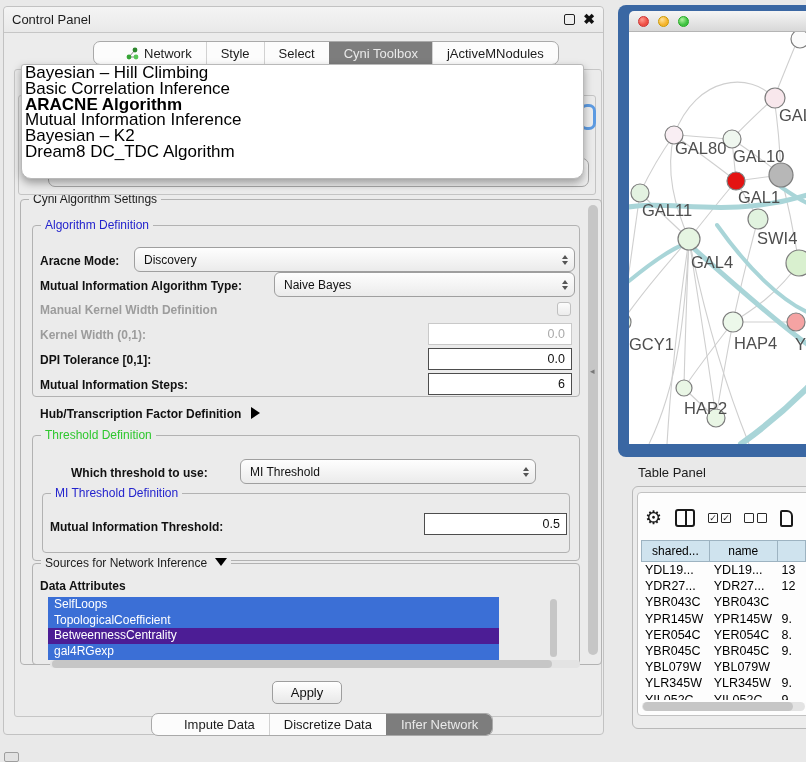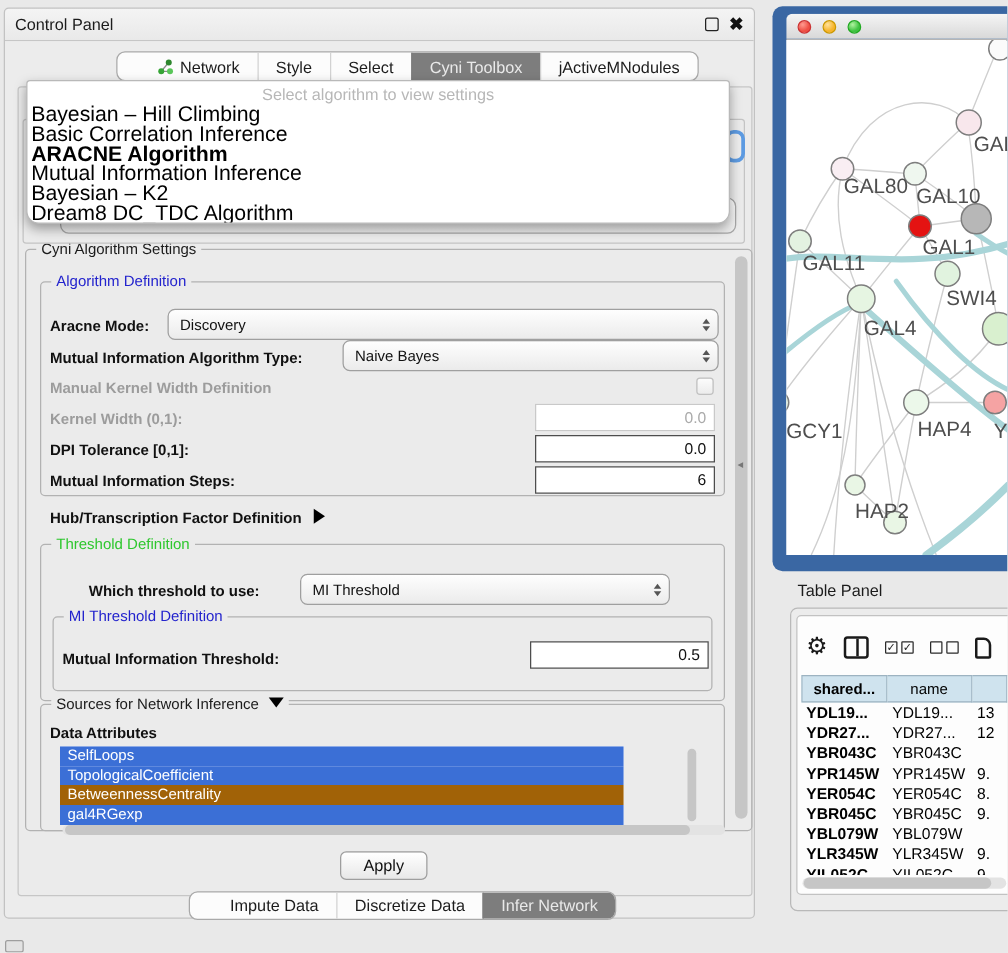--- a/index.html
+++ b/index.html
@@ -131,21 +131,21 @@
   .page-icon { width:13px; height:17px; border:2px solid #1a1a1a; border-radius:2px 6px 2px 2px; }
 
   .data-table { position:absolute; left:641px; top:540px; width:165px; height:160px; overflow:hidden;
     font-size:12.5px; color:#000; }
   .tbl-header { display:flex; height:22px; }
   .tbl-header .hcell { background:#cfe3ee; border:1px solid #9db3c1; border-left:none;
     font-size:12px; display:flex; align-items:center; justify-content:center; }
   .tbl-header .hcell:first-child { border-left:1px solid #9db3c1; }
   .tbl-row { display:flex; height:16.2px; align-items:center; }
   .tbl-row .cell { padding-left:4px; white-space:nowrap; overflow:hidden; }
-  .c0 { width:73px;font-weight:bold; } .c1 { width:72px; } .c2 { width:30px; }
+  .c0 { width:73px; } .c1 { width:72px; } .c2 { width:30px; }
 </style>
 </head>
 <body>
 
 <div id="root">
 
   <div class="control-panel">
 
     <div class="cp-titlebar">
       <span class="cp-title">Control Panel</span>
@@ -179,21 +179,20 @@
           <span>jActiveMNodules</span>
         </div>
       </div>
 
     <div class="content-panel"></div>
     <div class="hidden-group"></div>
     <div class="combo-fragment"></div>
     <div class="focus-combo-fragment"></div>
 
     <div class="algo-dropdown">
-      <div class="algo-placeholder">Select algorithm to view settings</div>
       <div id="algo-items">
           <div class="algo-item">Bayesian – Hill Climbing</div>
           <div class="algo-item">Basic Correlation Inference</div>
           <div class="algo-item bold">ARACNE Algorithm</div>
           <div class="algo-item">Mutual Information Inference</div>
           <div class="algo-item">Bayesian – K2</div>
           <div class="algo-item">Dream8 DC_TDC Algorithm</div>
         </div>
     </div>
 
@@ -272,21 +271,21 @@
       <span class="gb-title">
         <span>Sources for Network Inference</span>
         <span class="tri-down"></span>
       </span>
     </div>
     <span class="lbl" style="left:36px; top:572px;">Data Attributes</span>
 
     <div class="attr-list" id="attr-list">
         <div class="attr-item selected" style="background: rgb(59, 111, 214);">SelfLoops</div>
         <div class="attr-item selected" style="background: rgb(59, 111, 214);">TopologicalCoefficient</div>
-        <div class="attr-item selected" style="background: #a16207;">BetweennessCentrality</div>
+        <div class="attr-item selected" style="background: #4c1d95;">BetweennessCentrality</div>
         <div class="attr-item selected" style="background: rgb(59, 111, 214);">gal4RGexp</div>
       </div>
     <div class="vscroll" style="left:546px; top:592px; width:7px; height:58px;"></div>
     <div class="hscroll-track" style="left:46px; top:653px; width:530px; height:8px;">
       <div class="hscroll-thumb" style="left:2px; top:0; width:500px; height:8px;"></div>
     </div>
 
     <div class="apply-btn">
       <span>Apply</span>
     </div>

